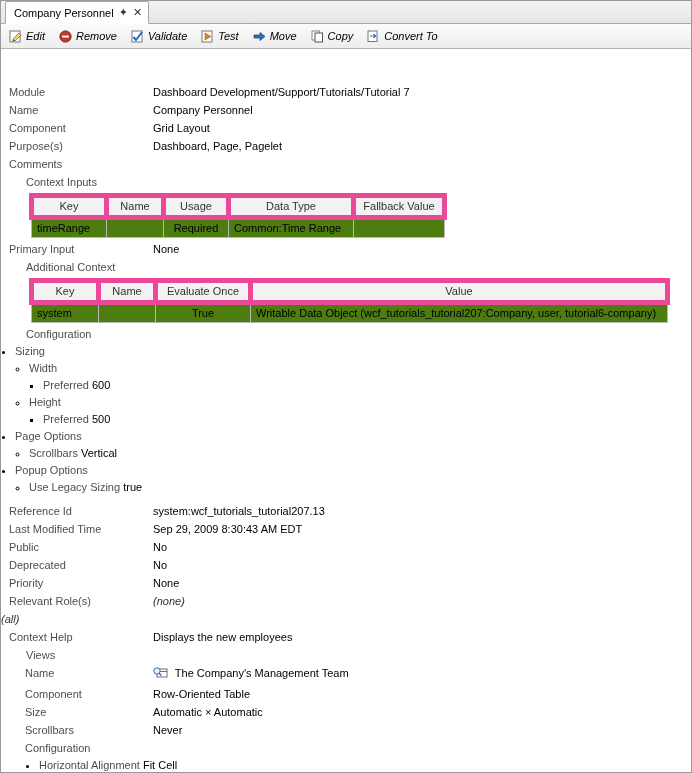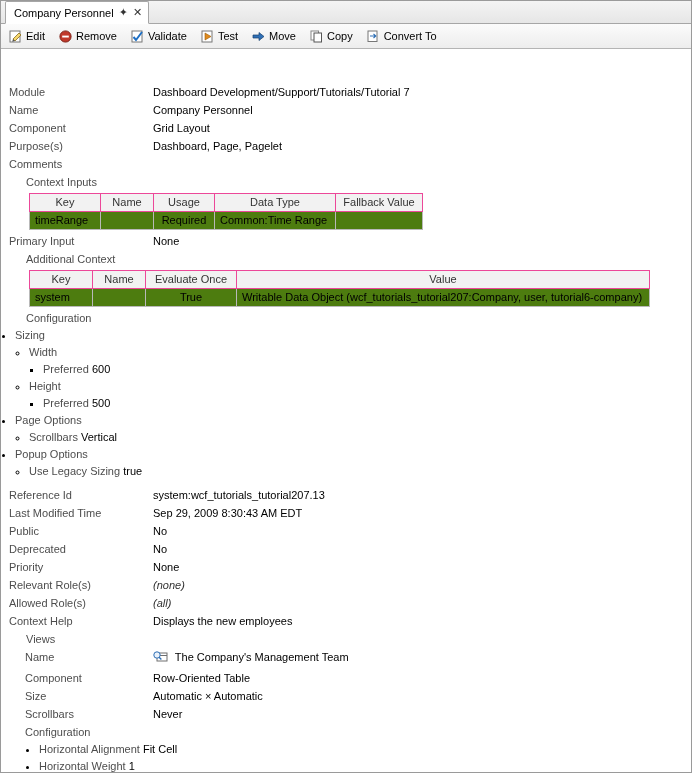--- a/index.html
+++ b/index.html
@@ -60,20 +60,21 @@
   
   .toolbar {
     height: 25px;
     background: linear-gradient(to bottom, #fbfbfb 0%, #ededed 100%);
     border-bottom: 1px solid #b4b4b4;
     display: flex;
     align-items: center;
     padding-left: 8px;
     gap: 14px;
     box-sizing: border-box;
+    font-style: italic;
   }
   .tbtn {
     display: flex;
     align-items: center;
     gap: 4px;
     font-size: 11px;
     color: #000;
     cursor: default;
     white-space: nowrap;
   }
@@ -108,21 +109,21 @@
   }
   .val.italic { font-style: italic; color: #333; }
 
   
   table.grid {
     border-collapse: collapse;
     margin: 2px 0 2px 28px;
     font-size: 11px;
   }
   table.grid th {
-    border: 1px solid #ec4899;
+    border: 5px solid #ec4899;
     background: #f2f2f2;
     font-weight: normal;
     color: #333;
     padding: 1px 6px;
     text-align: center;
     line-height: 15px;
   }
   table.grid td {
     border: 1px solid #b9b9b9;
     background: #4d7c0f;
@@ -379,21 +380,20 @@
     </div>
     <div class="row">
       <div class="lbl">Priority</div>
       <div class="val">None</div>
     </div>
     <div class="row">
       <div class="lbl">Relevant Role(s)</div>
       <div class="val italic">(none)</div>
     </div>
     <div class="row">
-      <div class="lbl">Allowed Role(s)</div>
       <div class="val italic">(all)</div>
     </div>
     <div class="row">
       <div class="lbl">Context Help</div>
       <div class="val">Displays the new employees</div>
     </div>
 
     <div class="section-title">Views</div>
 
     <div class="views-block">

